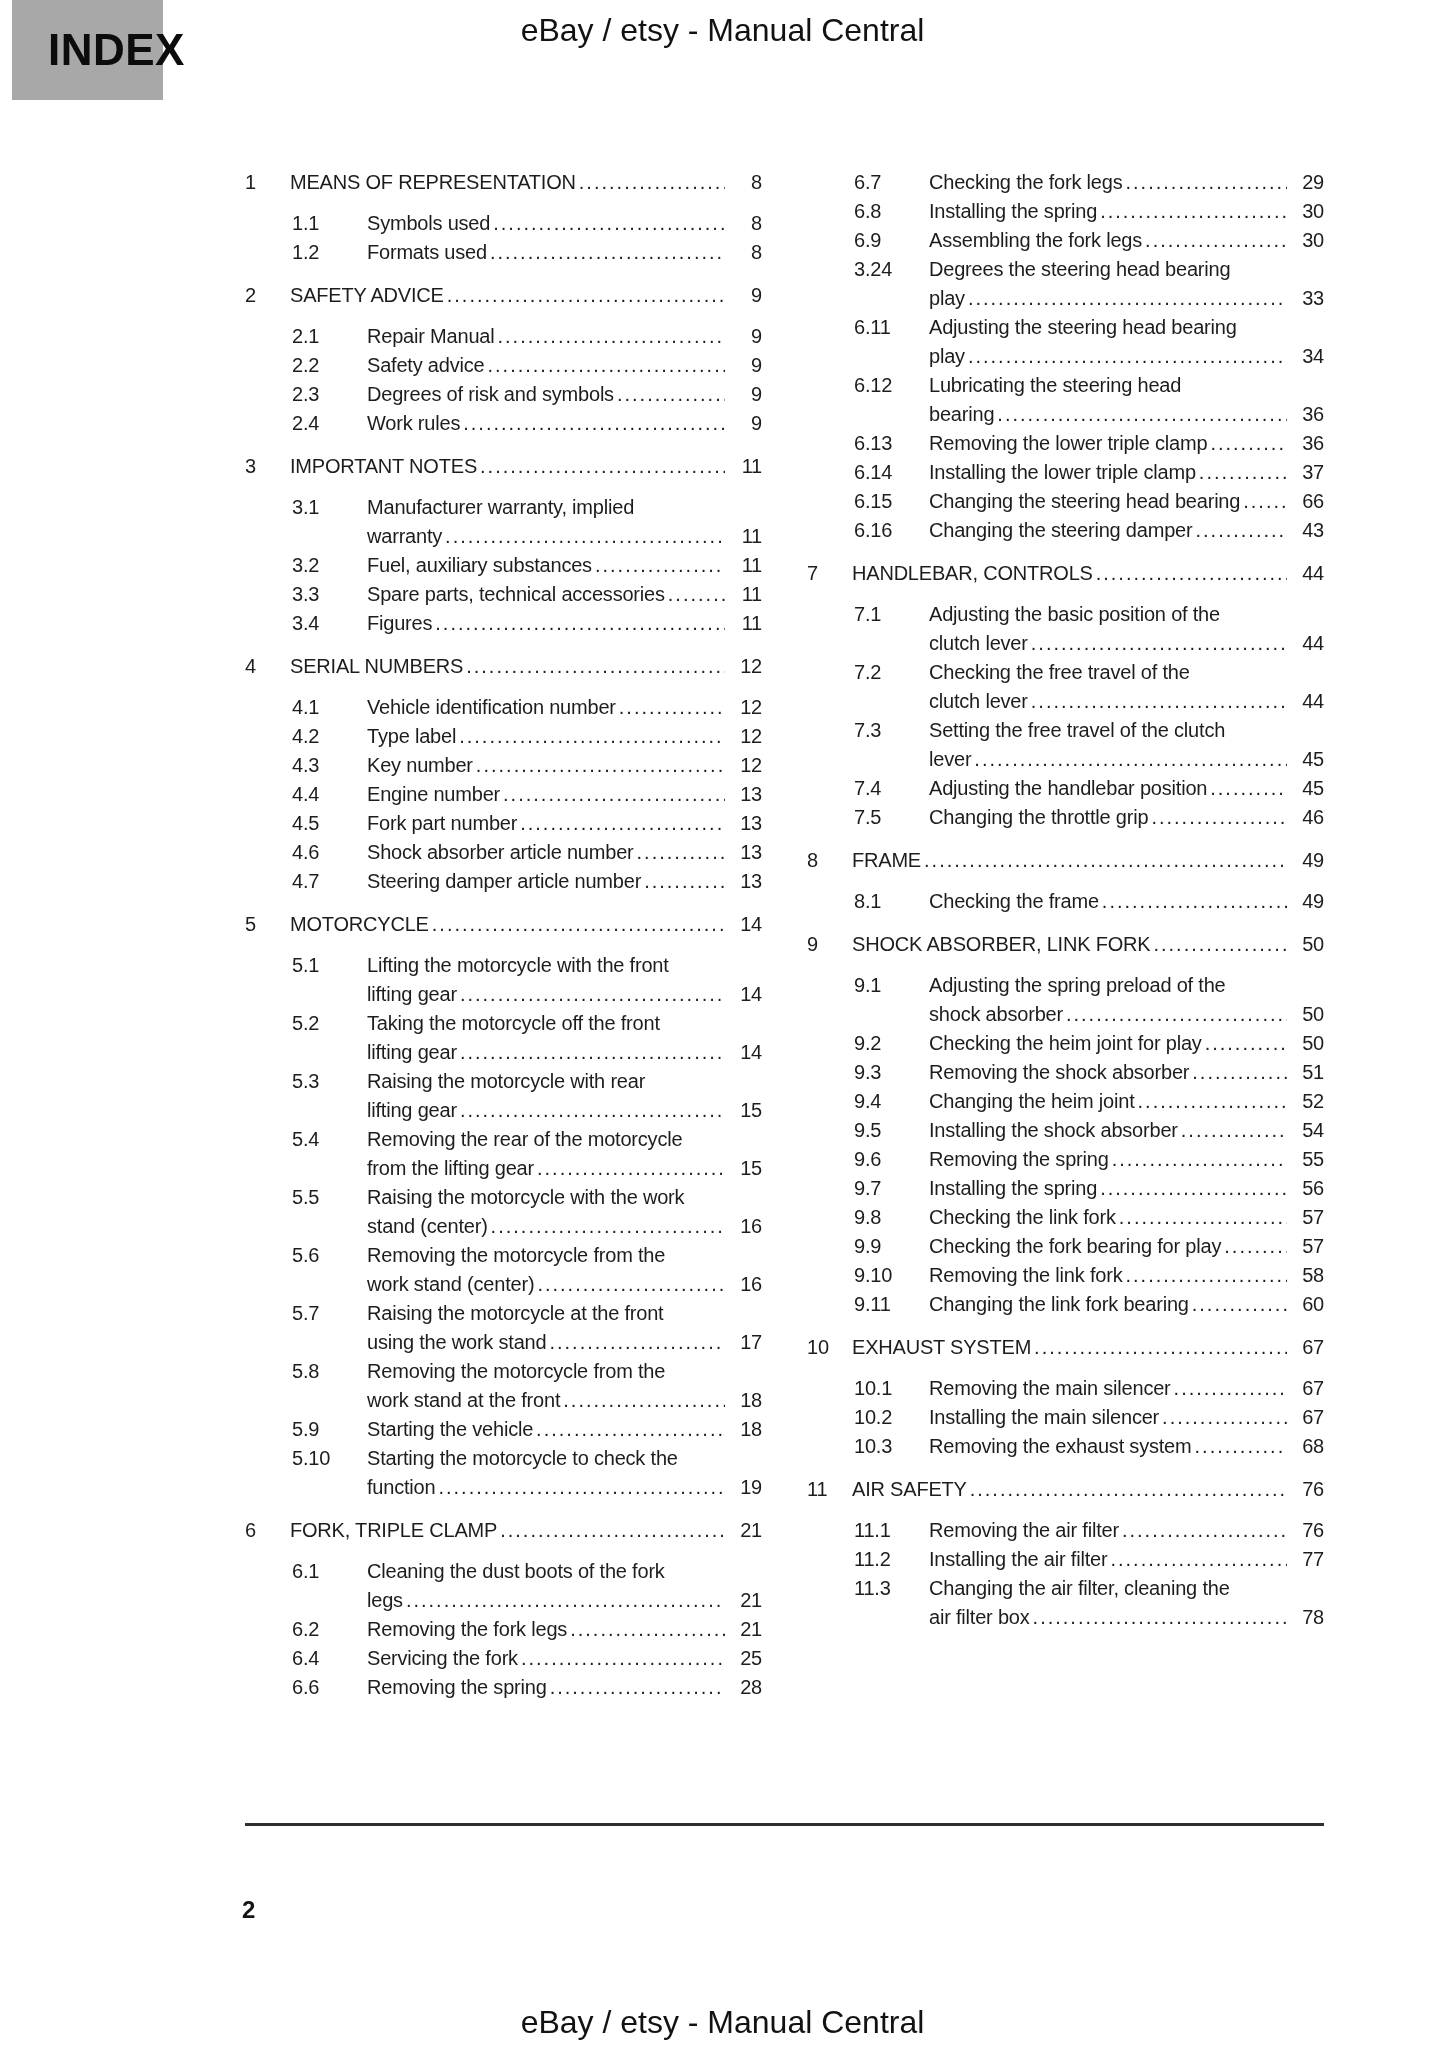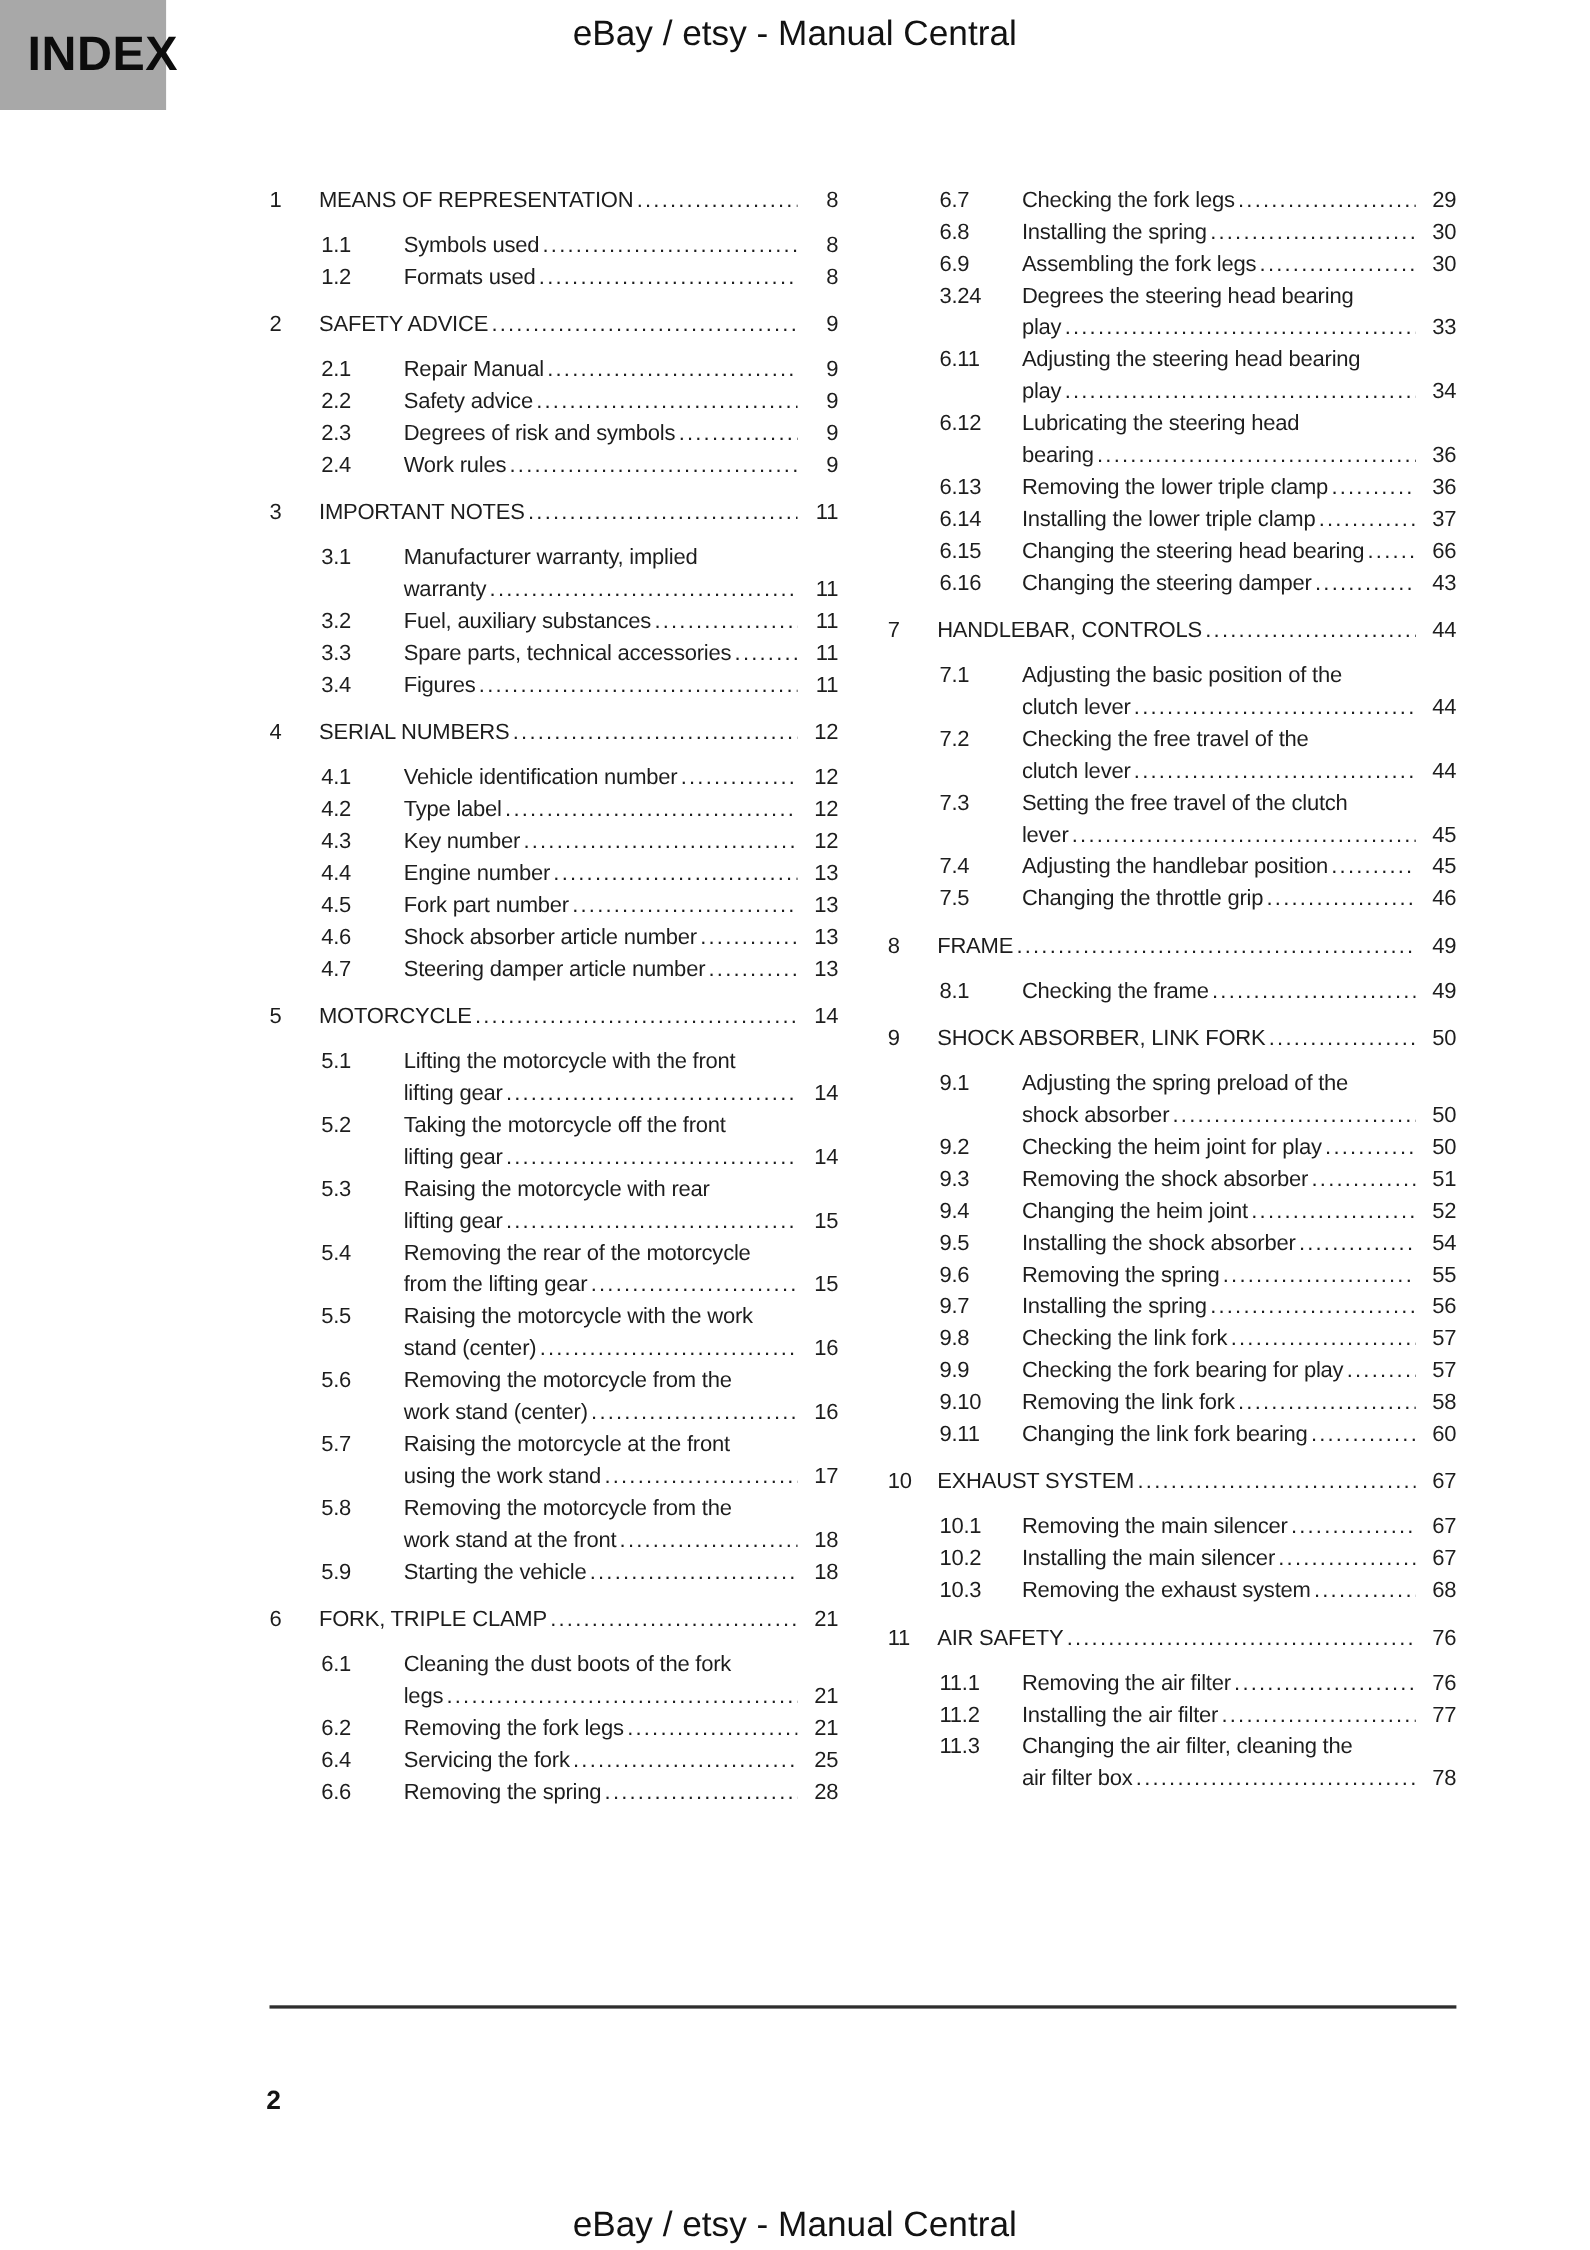--- a/index.html
+++ b/index.html
@@ -7,25 +7,25 @@
     width: 1445px; height: 2045px;
     background: #ffffff;
     font-family: "Liberation Sans", sans-serif;
     color: #1d1d1d;
     position: relative;
     overflow: hidden;
   }
 
   
   .index-box {
-    position: absolute; left: 0; top: 0;
+    position: absolute; left: 12px; top: 0;
     width: 151px; height: 100px;
     background: #a8a8a8;
     display: flex; align-items: center;
-    box-sizing: border-box; padding-left: 36px; justify-content: center;
+    box-sizing: border-box; padding-left: 36px;
   }
   .index-label {
     font-size: 44px; font-weight: bold;
     color: #0c0c0c; letter-spacing: 0.5px;
   }
 
   
   .site-header {
     position: absolute; top: 12px; left: 0; width: 100%;
     text-align: center; font-size: 32px; color: #121212;
@@ -400,20 +400,31 @@
       <div class="entry section">
         <span class="num">5.9</span>
         <div class="entry-body">
           <div class="lead-row">
             <span class="lead-text">Starting the vehicle</span>
             <span class="leader"></span>
             <span class="page-num">18</span>
           </div>
         </div>
       </div>
+      <div class="entry section">
+        <span class="num">5.10</span>
+        <div class="entry-body">
+          <div class="text-line">Starting the motorcycle to check the</div>
+          <div class="lead-row">
+            <span class="lead-text">function</span>
+            <span class="leader"></span>
+            <span class="page-num">19</span>
+          </div>
+        </div>
+      </div>
       <div class="entry chapter">
         <span class="num">6</span>
         <div class="entry-body">
           <div class="lead-row">
             <span class="lead-text">FORK, TRIPLE CLAMP</span>
             <span class="leader"></span>
             <span class="page-num">21</span>
           </div>
         </div>
       </div>

